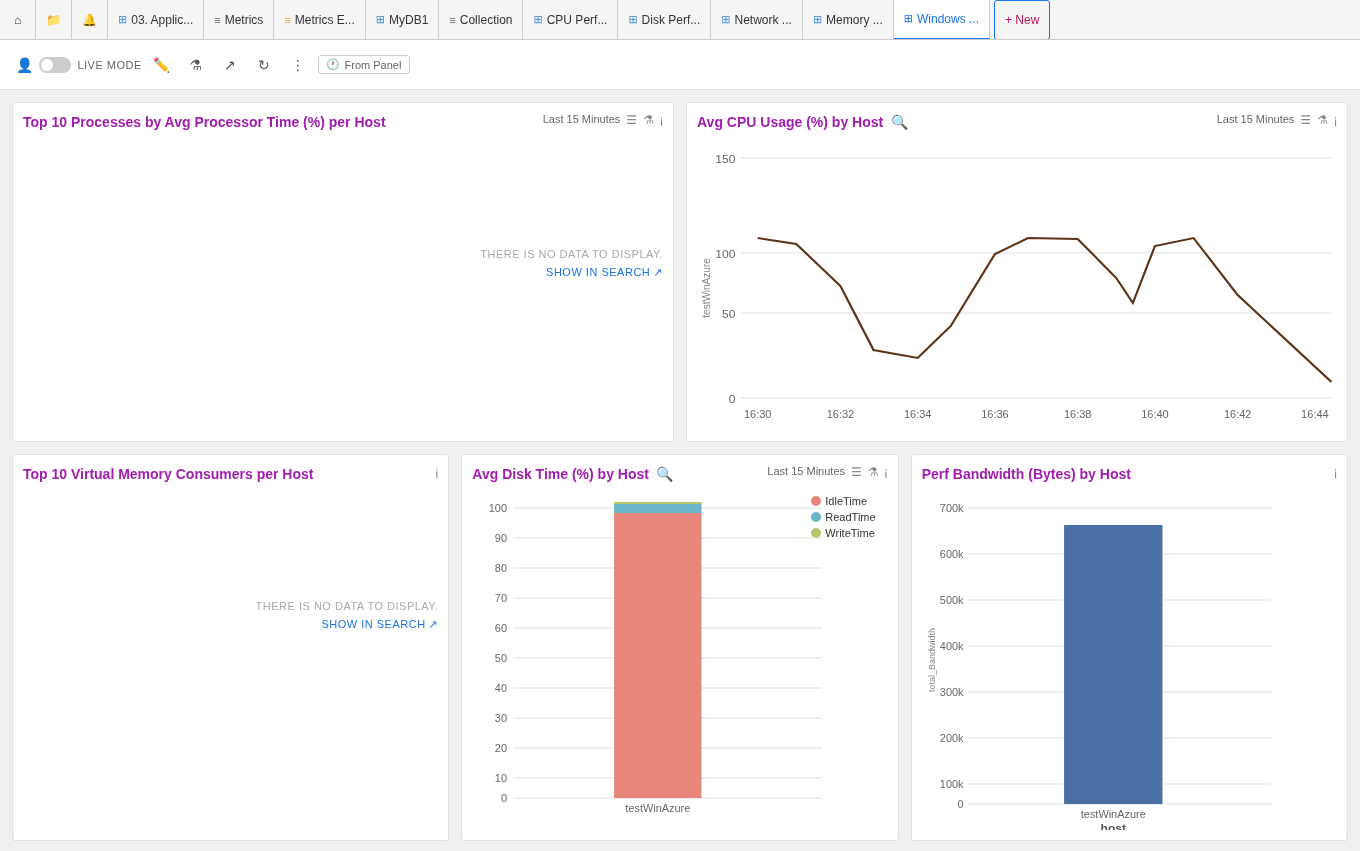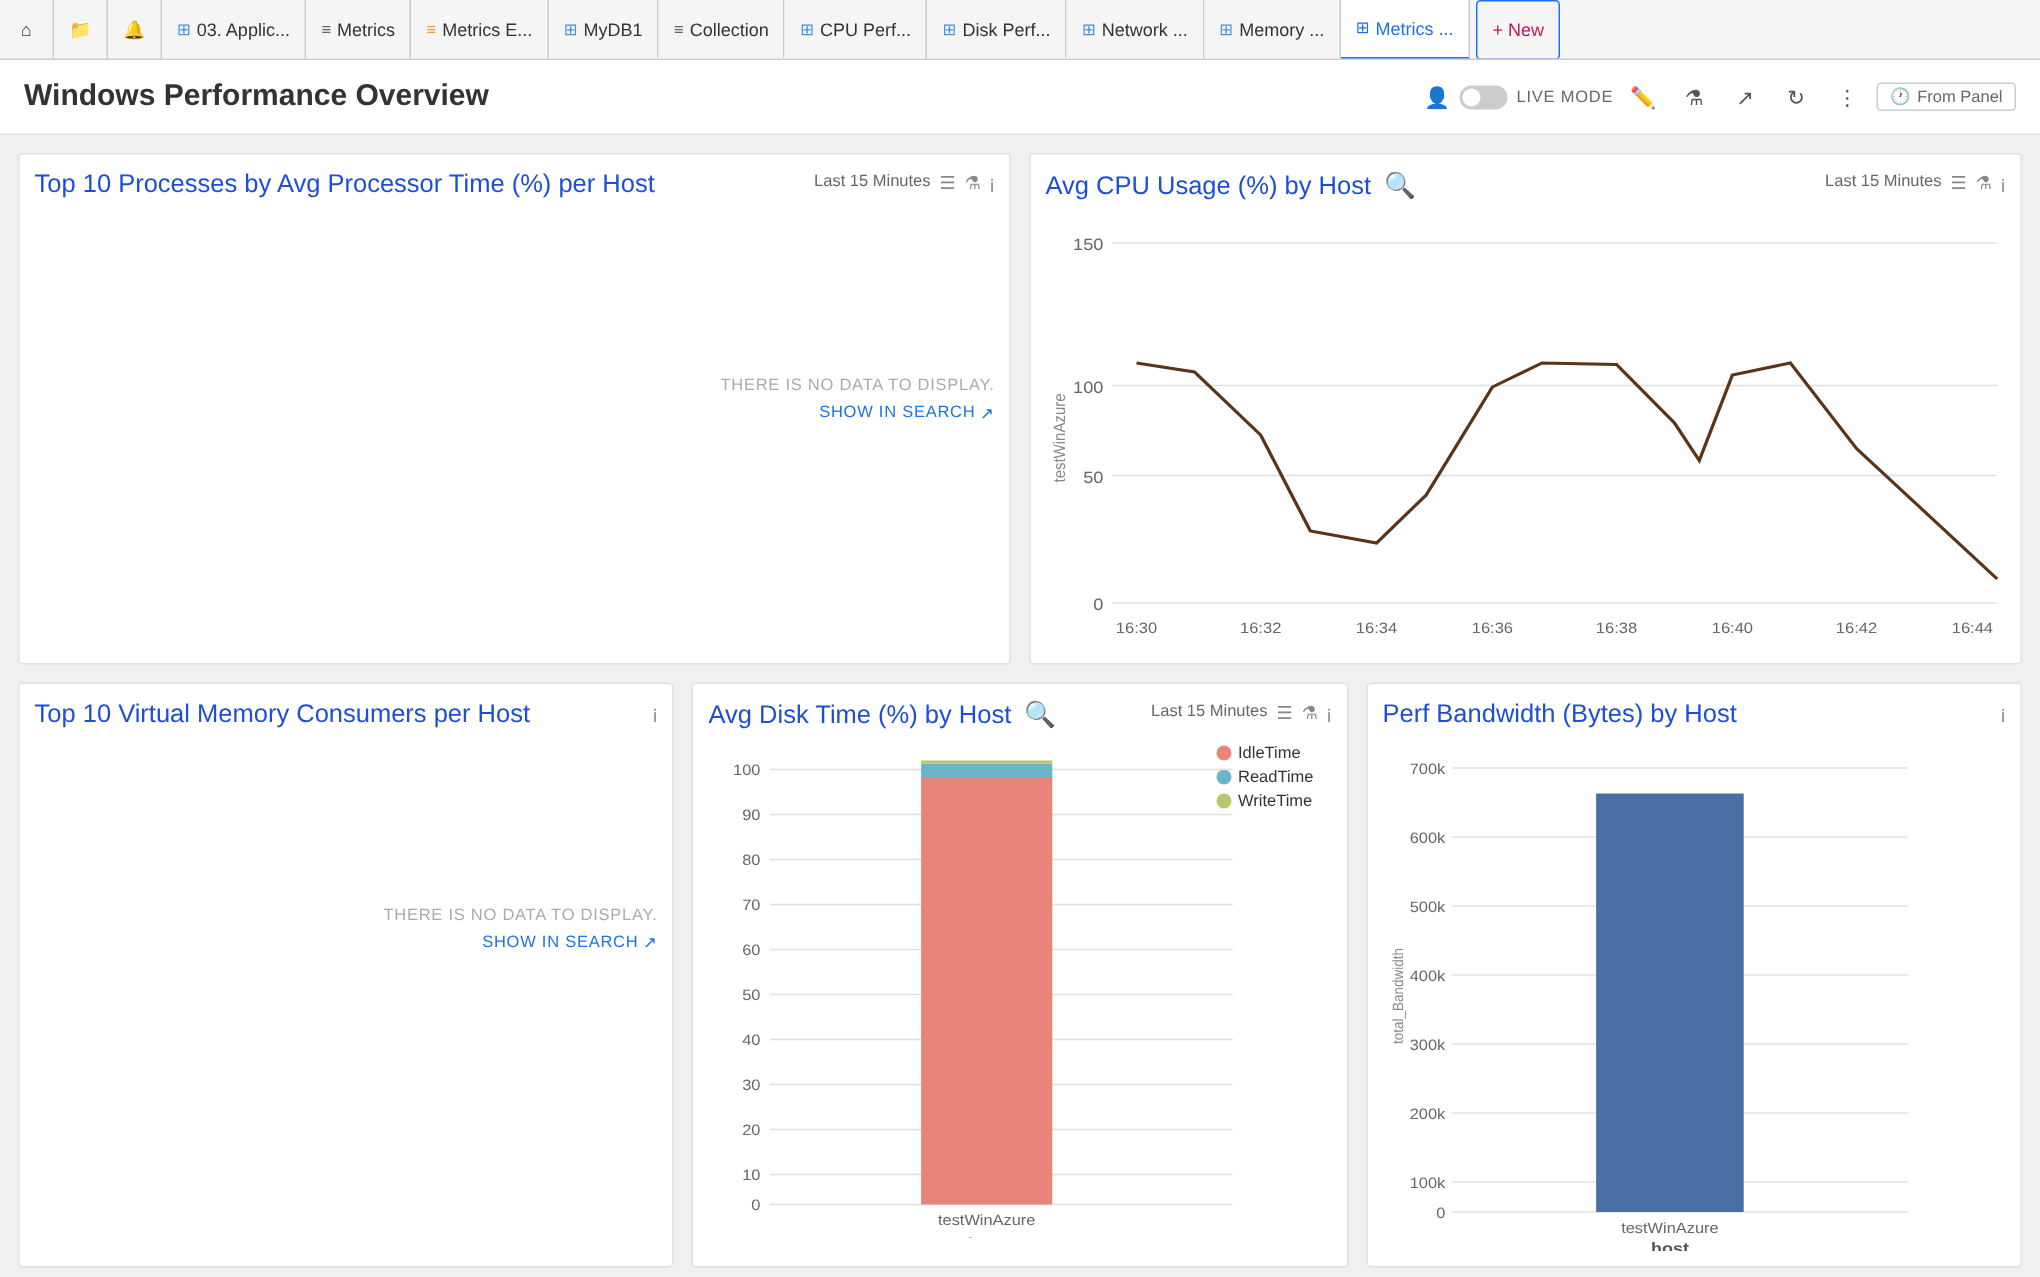--- a/index.html
+++ b/index.html
@@ -155,23 +155,23 @@
       padding: 10px;
       position: relative;
     }
     .panel-header {
       display: flex;
       align-items: center;
       justify-content: space-between;
       margin-bottom: 8px;
     }
     .panel-title {
-      font-size: 17px;
-      font-weight: 400;
-      color: #1d4ed8;
+      font-size: 14px;
+      font-weight: 700;
+      color: #a21caf;
     }
     .panel-controls {
       display: flex;
       align-items: flex-start;
       gap: 6px;
     }
     .panel-time-label {
       font-size: 11px;
       color: #666;
     }
@@ -280,29 +280,28 @@
   <div class="tab">
     <span class="tab-icon" style="color:#4a90d9">⊞</span>
     <span>Network ...</span>
   </div>
   <div class="tab">
     <span class="tab-icon" style="color:#4a90d9">⊞</span>
     <span>Memory ...</span>
   </div>
   <div class="tab active">
     <span class="tab-icon" style="color:#1a73e8">⊞</span>
-    <span>Metrics ...</span>
+    <span>Windows ...</span>
   </div>
   <div class="tab-new">
     <span>+ New</span>
   </div>
 </div>
 
 <div class="page-header">
-  <div class="page-title">Windows Performance Overview</div>
   <div class="header-controls">
     <div class="live-mode-toggle">
       <span style="color:#aaa;font-size:14px">👤</span>
       <div class="toggle-switch">
         <div class="toggle-knob"></div>
       </div>
       <span class="live-mode-label">LIVE MODE</span>
     </div>
     <div class="header-btn">✏️</div>
     <div class="header-btn">⚗</div>

